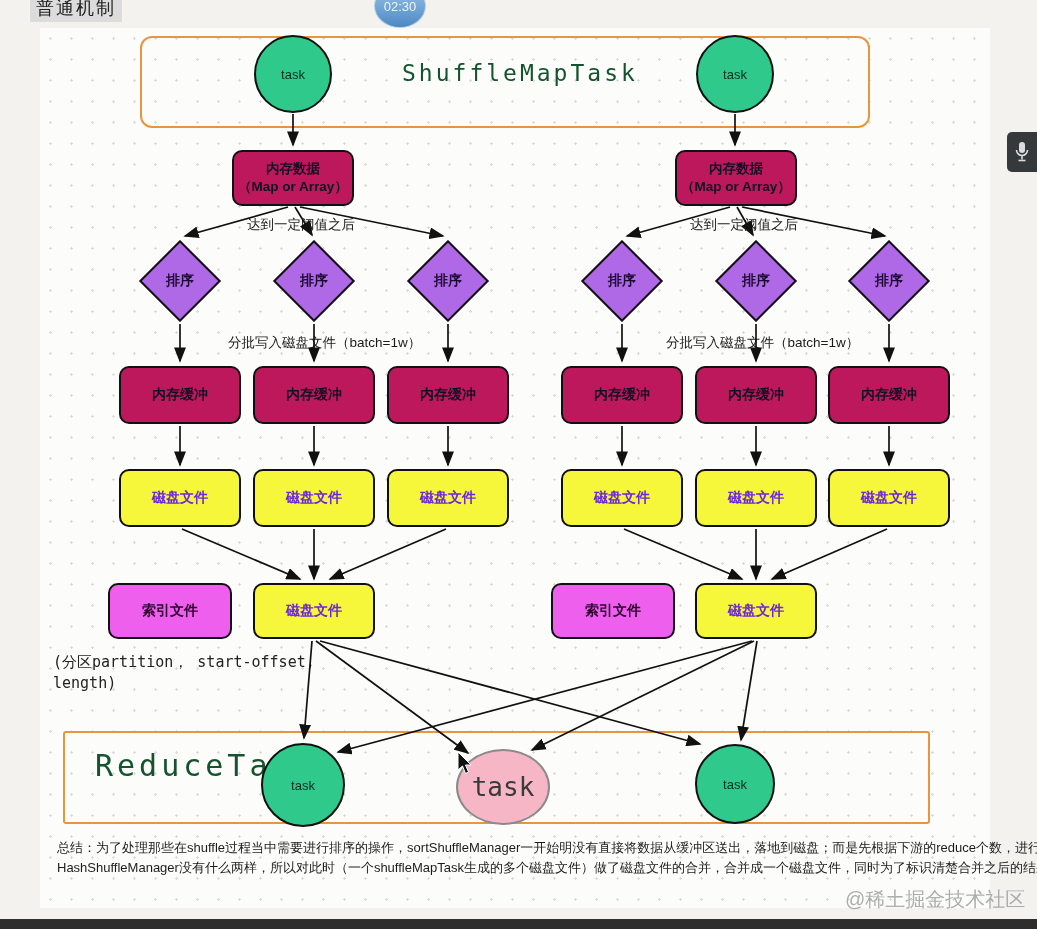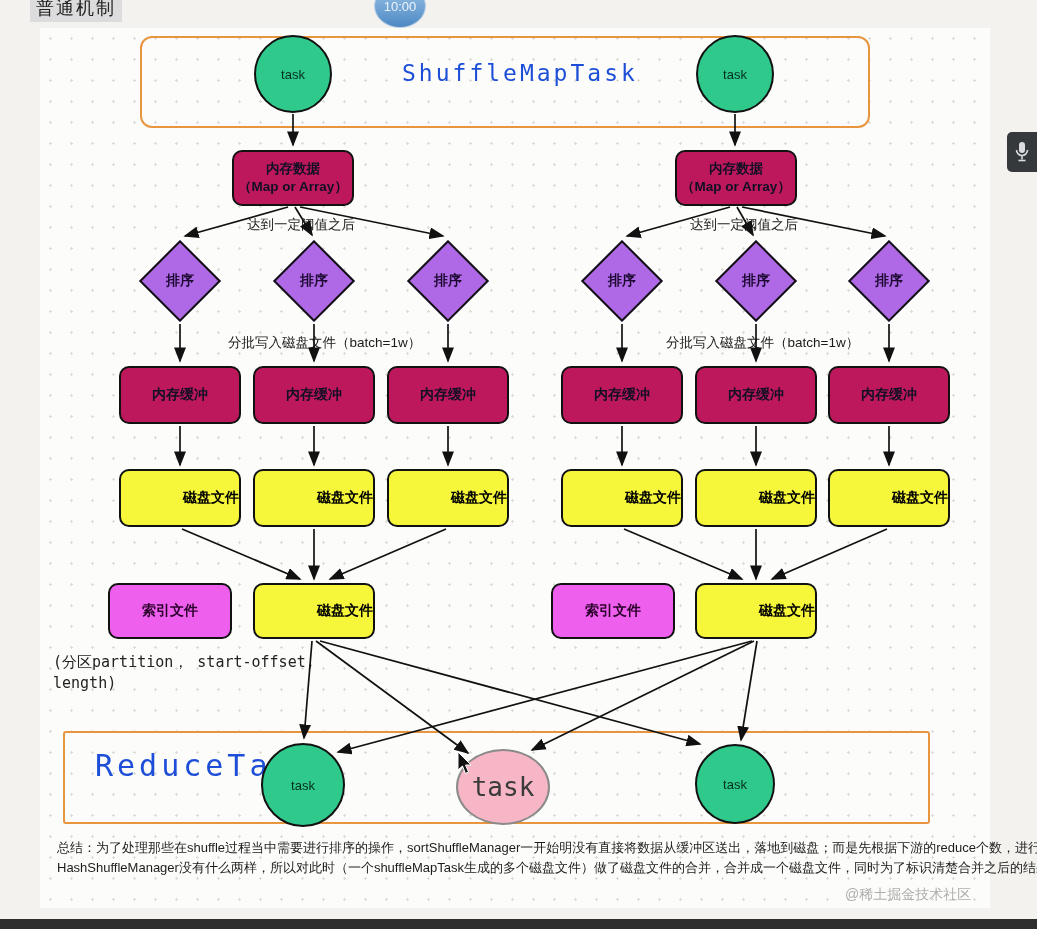--- a/index.html
+++ b/index.html
@@ -19,67 +19,67 @@
     background:linear-gradient(#9cc6e8, #4d88c4); border:1px solid #b8cfe6;
     display:flex; align-items:center; justify-content:center;
     color:#eef4fb; font-size:13px; z-index:6; }
 
   .mic-btn { right:0; top:132px; width:30px; height:40px; background:#35393c;
     border-radius:5px 0 0 5px; display:flex; align-items:center; justify-content:center; z-index:6; }
 
   .container-box { border:2px solid #e8953f; border-radius:12px; background:transparent; z-index:1; }
   .smt-box { left:140px; top:36px; width:730px; height:92px; }
   .rt-box  { left:63px; top:731px; width:867px; height:93px; border-radius:3px; }
-  .container-title { font-family:"DejaVu Sans Mono", monospace; color:#1d4ed8;
+  .container-title { font-family:"DejaVu Sans Mono", monospace; color:#14532d;
     letter-spacing:3px; z-index:2; white-space:nowrap; }
   .smt-title { left:402px; top:60px; font-size:23px; }
   .rt-title  { left:95px;  top:748px; font-size:30px; letter-spacing:4px; }
 
   .task-circle { width:78px; height:78px; border-radius:50%; background:#2fc98c;
     border:2px solid #111; display:flex; align-items:center; justify-content:center;
     font-size:13px; color:#063; color:#052e1c; z-index:2; }
   .task-ellipse { width:94px; height:76px; border-radius:50%; background:#f7b6c6;
     border:2px solid #8a8a8a; display:flex; align-items:center; justify-content:center;
     font-family:"DejaVu Sans Mono", monospace; font-size:26px; color:#3a3a3a; z-index:2; }
 
   .node { border:2px solid #111; border-radius:10px; display:flex; flex-direction:column;
     align-items:center; justify-content:center; font-size:14px; font-weight:600;
     color:#101024; z-index:2; text-align:center; }
   .blue   { background:#be185d; }
-  .yellow { background:#f6f63a; color:#000000;align-items:flex-end; }
+  .yellow { background:#f6f63a; color:#6d28d9; }
   .magenta{ background:#ee5fee; color:#2a002a; }
 
   .diamond { width:58px; height:58px; background:#b069e6; border:2px solid #111;
     transform:rotate(45deg); z-index:2; }
   .diamond-label { width:80px; text-align:center; font-size:14px; font-weight:600;
     color:#1d0a33; z-index:3; }
 
   .note { font-size:13.5px; color:#1a1a1a; white-space:nowrap; z-index:2; }
   .mono-note { font-family:"DejaVu Sans Mono", monospace; font-size:15px; color:#222;
     line-height:21px; white-space:nowrap; z-index:2; }
 
   .summary { left:57px; top:838px; width:975px; z-index:4; }
   .summary div { font-size:13px; line-height:20px; color:#1c1c1c; white-space:nowrap; }
 
-  .watermark { left:845px; top:886px; font-size:14px; color:#9a9a9a; opacity:.8;
+  .watermark { left:845px; top:886px; font-size:20px; color:#9a9a9a; opacity:.8;
     z-index:5; white-space:nowrap; }
   .bottom-bar { left:0; top:919px; width:1037px; height:10px; background:#2e2e2e; z-index:6; }
 
   svg.arrows { position:absolute; left:0; top:0; width:1037px; height:929px;
     z-index:3; pointer-events:none; }
 </style>
 </head>
 <body>
 
 <div class="stage">
   <div class="grid-bg"></div>
 
   <div class="abs mode-label">普通机制</div>
   <div class="abs clock">
-    <span>10:00</span>
+    <span>02:30</span>
   </div>
   <div class="abs mic-btn">
     <svg width="16" height="22" viewBox="0 0 16 22">
       <rect x="5" y="1" width="6" height="11" rx="3" fill="#dadce0"></rect>
       <path d="M2.5 9 a5.5 5.5 0 0 0 11 0" fill="none" stroke="#dadce0" stroke-width="1.6"></path>
       <line x1="8" y1="14.5" x2="8" y2="18.5" stroke="#dadce0" stroke-width="1.6"></line>
       <line x1="4.5" y1="19.5" x2="11.5" y2="19.5" stroke="#dadce0" stroke-width="1.6"></line>
     </svg>
   </div>
 

